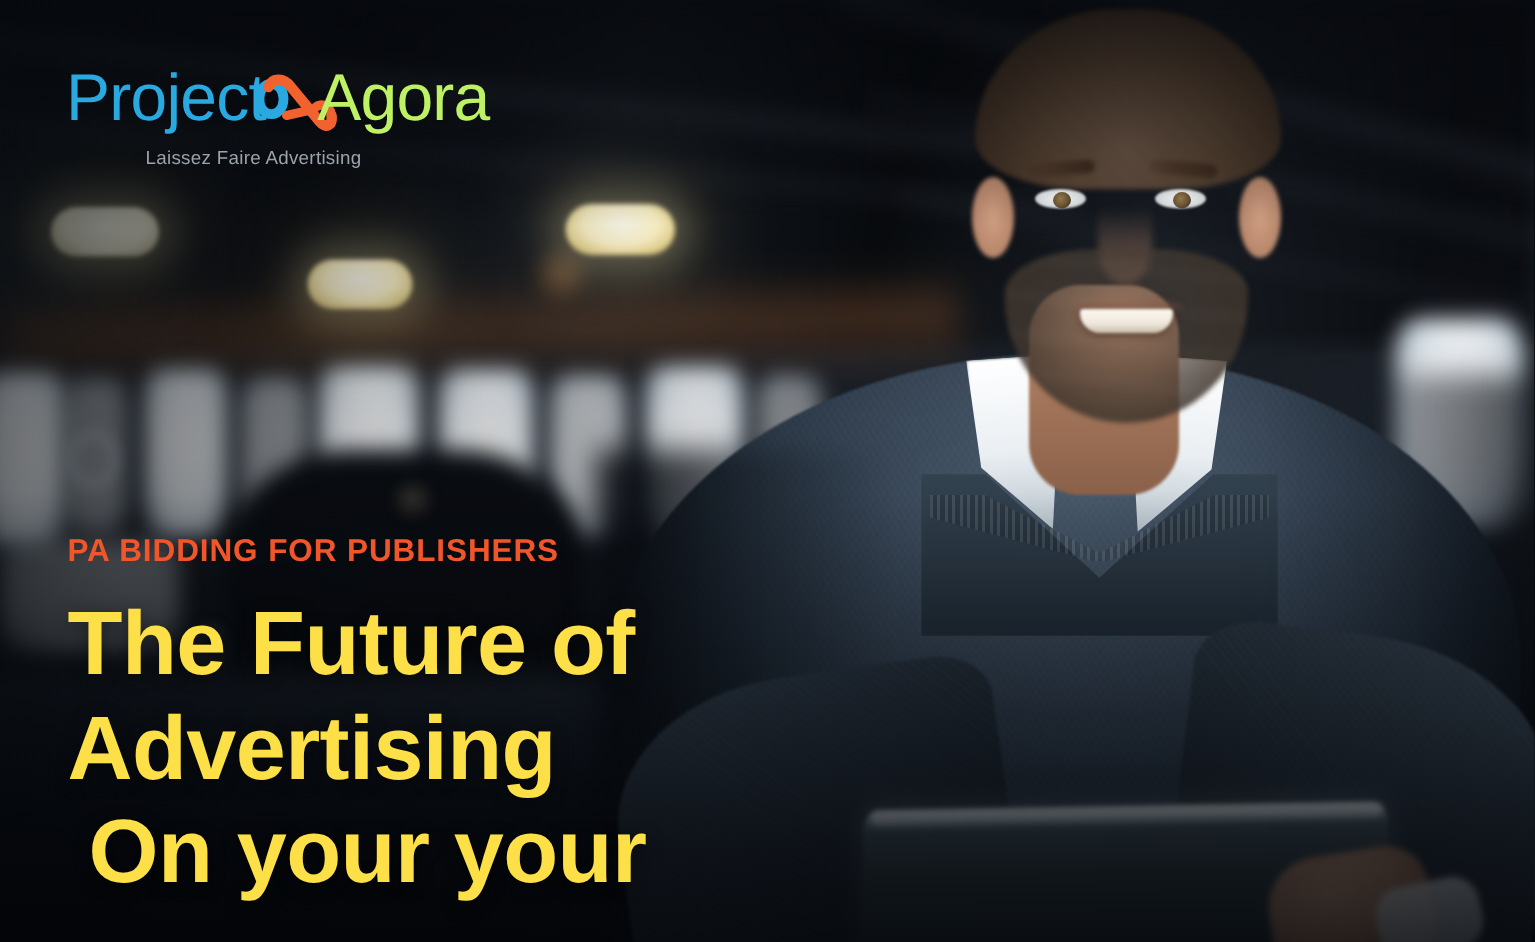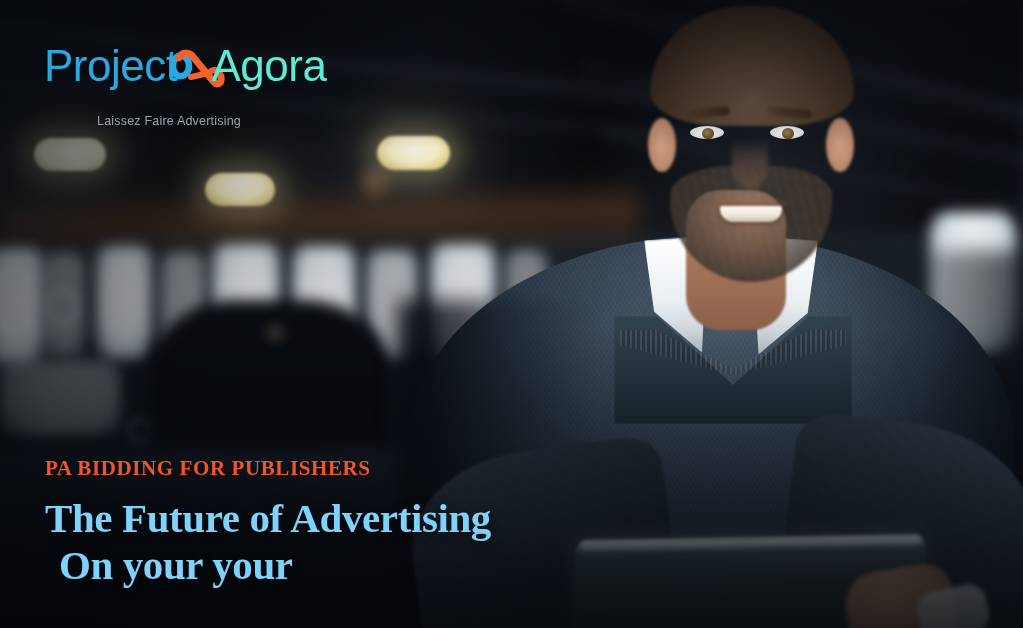--- a/index.html
+++ b/index.html
@@ -337,35 +337,35 @@
   }
 
   
   .logo-block{ position:absolute; left:44px; top:38px; width:290px; }
   .logo-row{ display:flex; align-items:center; height:56px; }
   .logo-word{
     font-size:44px; line-height:1; letter-spacing:-.5px; font-weight:400;
     font-family:"Liberation Sans", sans-serif;
   }
   .logo-project{ color:#29A9E0; }
-  .logo-agora{ color:#5eead4; margin-left:-8px; }
+  .logo-agora{ color:#bef264; margin-left:-8px; }
   .logo-mark{ width:58px; height:50px; margin:0 -6px 0 -10px; flex:0 0 auto; }
   .logo-tagline{
-    margin-top:20px; text-align:center; width:250px;
+    margin-top:4px; text-align:center; width:250px;
     color:#9ba3ab; font-size:12.5px; letter-spacing:.2px;
   }
 
   
-  .copy{ position:absolute; left:45px; bottom:38px; width:620px;font-family:Liberation Serif, serif; }
+  .copy{ position:absolute; left:45px; bottom:25px; width:620px; }
   .eyebrow{
     color:#F0562A; font-size:21px; font-weight:bold; letter-spacing:.6px;
     margin-bottom:14px; text-transform:uppercase;
   }
   .headline{
-    color:#7dd3fc; font-size:41px; font-weight:bold; line-height:1.16;
+    color:#fde047; font-size:60px; font-weight:bold; line-height:1.16;
     letter-spacing:-.4px;
     text-shadow:0 2px 12px rgba(0,0,0,.45);
   }
   .headline .l2{ padding-left:14px; display:block; }
 </style>
 </head>
 <body>
 
 <div class="banner">
 

